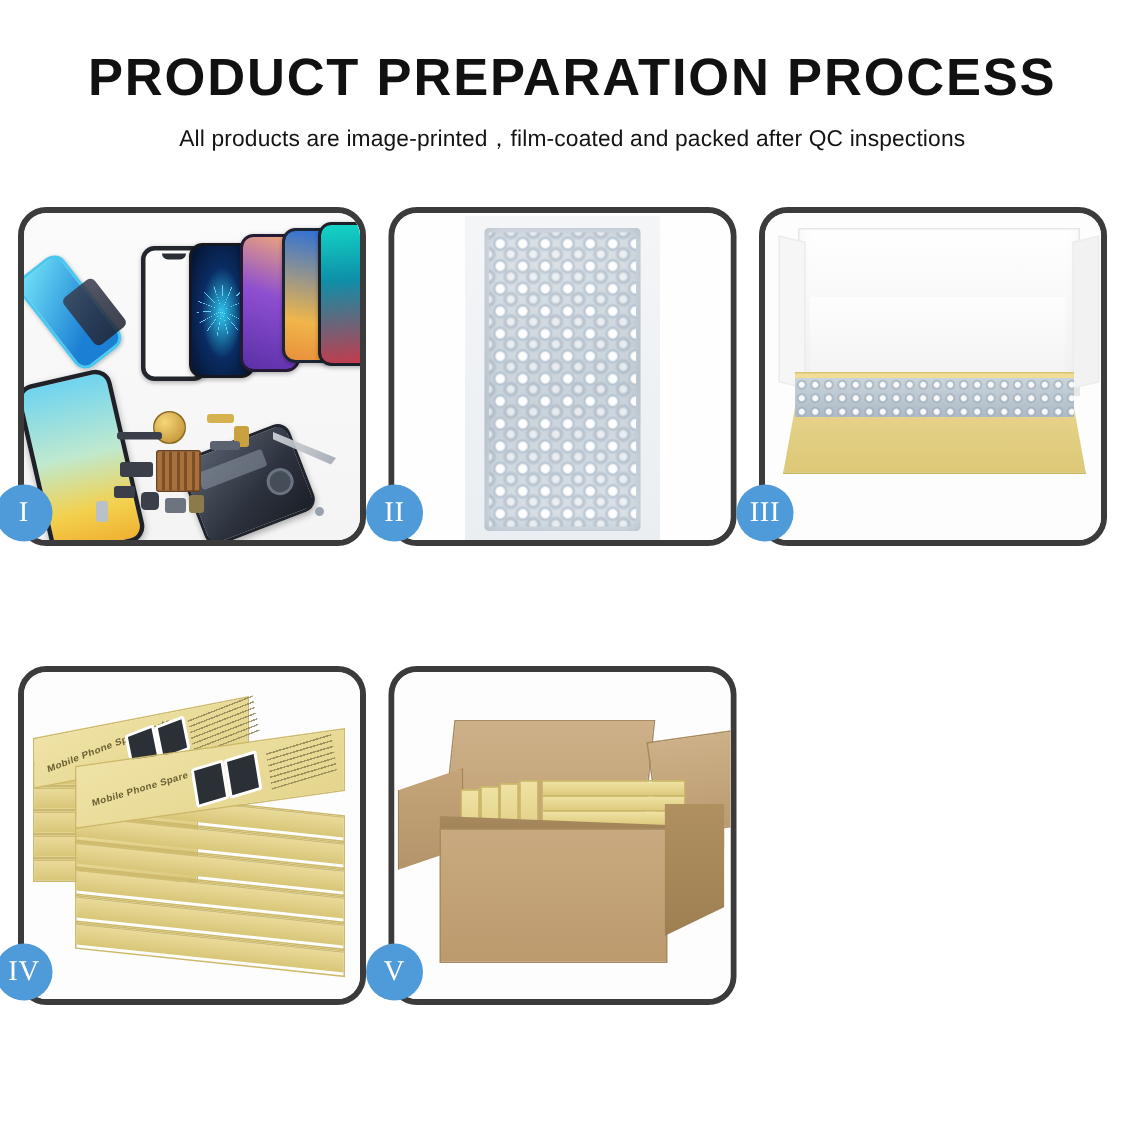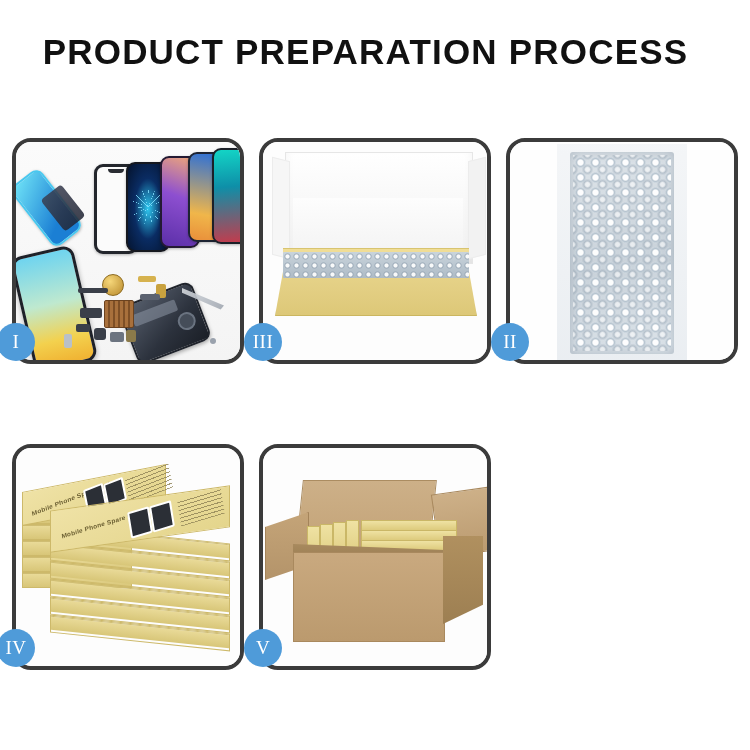--- a/index.html
+++ b/index.html
@@ -3,21 +3,21 @@
 <meta charset="utf-8">
 <style>
   html,body{margin:0;padding:0;}
   body{
     width:750px;height:750px;
     background:#ffffff;
     font-family:"Liberation Sans",sans-serif;
     overflow:hidden;
     position:relative;
   }
-  .page{width:731px;height:750px;position:relative;}
+  .page{width:731px;height:750px;position:relative;padding-left:16px;}
 
   
   .header{padding-top:34px;text-align:center;}
   .title{
     font-size:35px;
     letter-spacing:1.2px;
     font-weight:700;
     color:#111;
     line-height:1.05;
     font-family:"Liberation Sans",sans-serif;
@@ -240,20 +240,21 @@
       background:#a3855c;opacity:.7;transform:rotate(1deg);}
   .c6tab{position:absolute;background:#b0915f;opacity:.85;}
 </style>
 </head>
 <body>
 
 <div class="page">
 
   <div class="header">
     <div class="title">PRODUCT PREPARATION PROCESS</div>
+    <div class="subtitle">All products are image-printed，film-coated and packed after QC inspections</div>
   </div>
 
   <div class="grid">
 
     <div class="panel">
       <div class="photo p1">
         <div class="phfan">
           <div class="scr s1"></div>
           <div class="s1b"></div>
           <div class="scr s2">
@@ -280,44 +281,44 @@
         <div class="part" style="left:110px;top:188px;width:10px;height:12px;background:#8b7a4a;"></div>
         <div class="part" style="left:48px;top:192px;width:8px;height:14px;background:#b9c0c8;"></div>
         <div class="part" style="left:124px;top:152px;width:20px;height:6px;background:#5b6270;"></div>
         <div class="tweezer"></div>
         <div class="part" style="right:24px;top:196px;width:6px;height:6px;border-radius:50%;background:#9aa2ad;"></div>
       </div>
       <div class="badge">I</div>
     </div>
 
     <div class="panel">
+      <div class="photo p2">
+        <div class="bwsheet"></div>
+        <div class="bwpouch">
+          <div class="bubbles"></div>
+          <div class="bubbles2"></div>
+        </div>
+      </div>
+      <div class="badge">II</div>
+    </div>
+
+    <div class="panel">
       <div class="photo p3">
         <div class="lid3"></div>
         <div class="foam3"></div>
         <div class="tray3"></div>
         <div class="tray3lip"></div>
         <div class="tray3inner">
             <span class="bw"></span>
           </div>
       </div>
       <div class="badge">III</div>
     </div>
 
     <div class="panel">
-      <div class="photo p2">
-        <div class="bwsheet"></div>
-        <div class="bwpouch">
-          <div class="bubbles"></div>
-          <div class="bubbles2"></div>
-        </div>
-      </div>
-      <div class="badge">II</div>
-    </div>
-
-    <div class="panel">
       <div class="photo p4">
         <div class="stack">
 
           <div class="ybox" style="left:0px;top:36px;width:108px;height:14px;">
               <span class="side" style="top:0;"></span>
             </div>
           <div class="ybox" style="left:0px;top:52px;width:108px;height:14px;">
               <span class="side" style="top:0;"></span>
             </div>
           <div class="ybox" style="left:0px;top:68px;width:108px;height:14px;">

